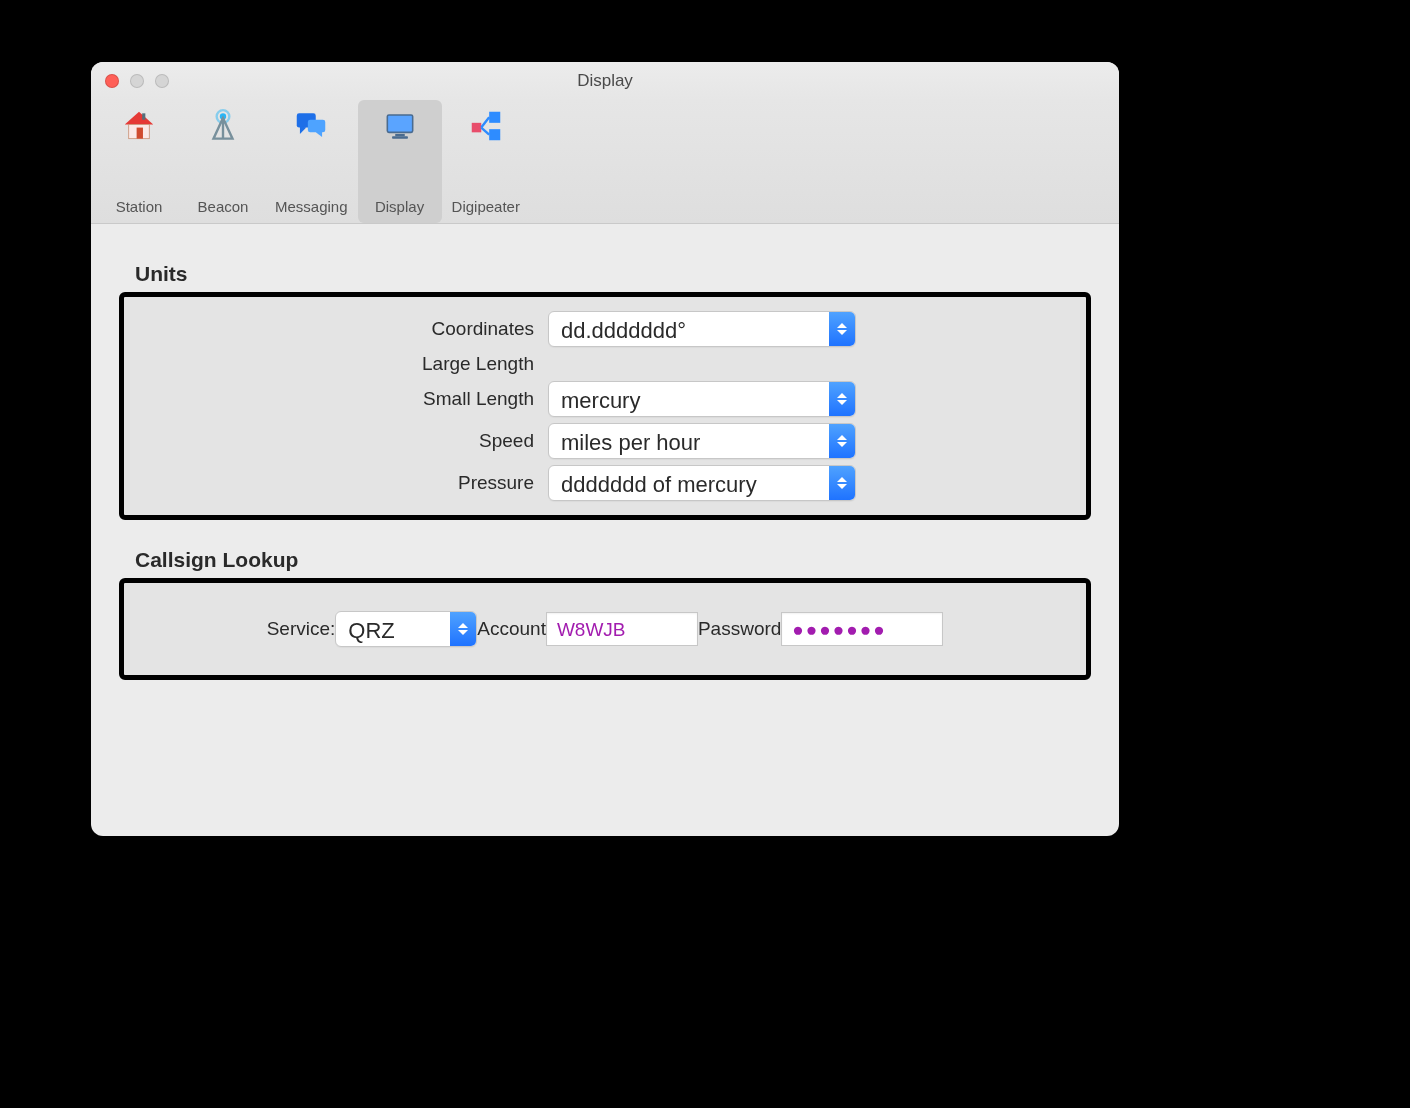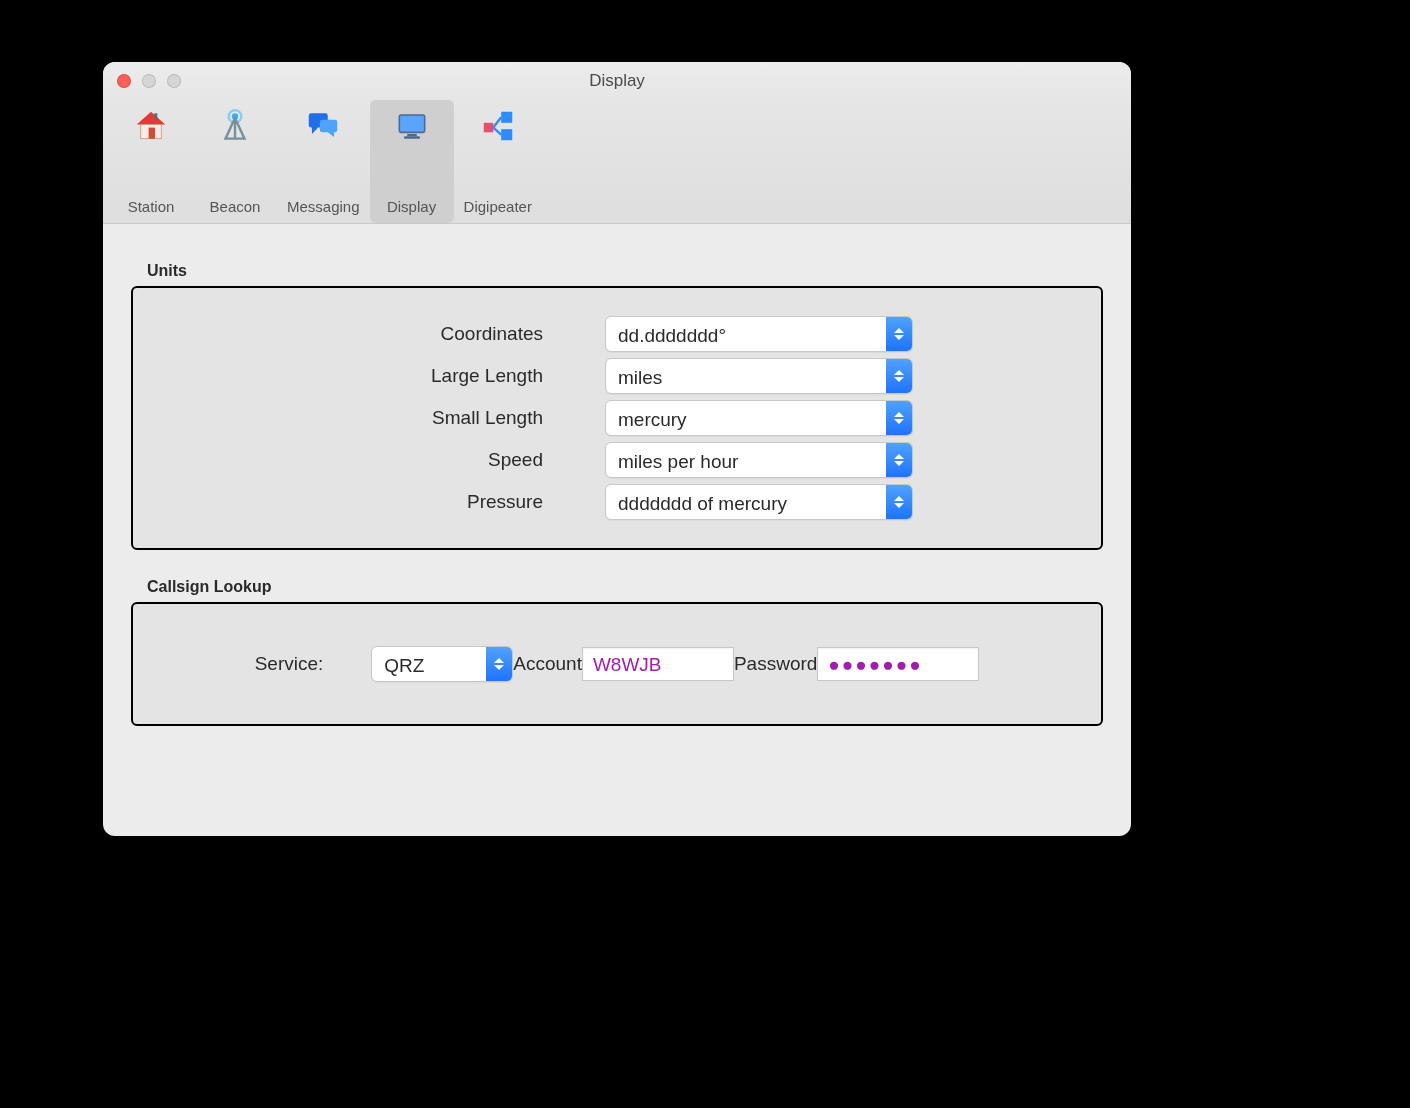--- a/index.html
+++ b/index.html
@@ -6,21 +6,21 @@
     margin: 0;
     padding: 0;
     background: #000;
     width: 1410px;
     height: 1108px;
     font-family: -apple-system, "Helvetica Neue", Arial, sans-serif;
     -webkit-font-smoothing: antialiased;
   }
   .window {
     position: absolute;
-    left: 103px;
+    left: 91px;
     top: 62px;
     width: 1028px;
     height: 774px;
     background: #ececec;
     border-radius: 12px;
     box-shadow: 0 30px 60px rgba(0,0,0,0.45), 0 0 0 1px rgba(0,0,0,0.08);
     overflow: hidden;
     display: flex;
     flex-direction: column;
   }
@@ -89,30 +89,30 @@
     background: #cfcfcf;
   }
 
   
   .content {
     flex: 1 1 auto;
     padding: 24px 28px;
     overflow: auto;
   }
   .section-title {
-    font-size: 16px;
+    font-size: 21px;
     font-weight: 700;
     color: #2a2a2a;
     margin: 14px 0 6px 16px;
   }
   .panel {
     background: #e4e4e4;
-    border: 2px solid #000000;
+    border: 5px solid #000000;
     border-radius: 6px;
-    padding: 22px 30px;
+    padding: 8px 30px;
   }
   .row {
     display: flex;
     align-items: center;
     gap: 14px;
     margin: 6px 0;
   }
   .row .label {
     width: 380px;
     text-align: right;
@@ -121,23 +121,22 @@
   }
   .mac-select {
     display: flex;
     align-items: stretch;
     height: 34px;
     border: 1px solid #c7c7c7;
     border-radius: 6px;
     overflow: hidden;
     background: #fff;
     box-shadow: 0 1px 1px rgba(0,0,0,0.04);
-    font-size: 19px;
+    font-size: 22px;
     cursor: default;
-    margin-left: 48px;
   }
   .mac-select .value {
     padding: 3px 12px 0 12px;
     min-width: 230px;
     color: #2a2a2a;
     display:flex; align-items:center;
   }
   .mac-select .arrows {
     width: 26px;
     background: linear-gradient(#4fa2ff,#1f73ff);
@@ -265,27 +264,20 @@
           <div class="value">dd.ddddddd°</div>
           <div class="arrows">
               <div class="up"></div>
               <div class="down"></div>
             </div>
         </div>
       </div>
 
       <div class="row">
         <div class="label">Large Length</div>
-        <div class="mac-select wide">
-          <div class="value">miles</div>
-          <div class="arrows">
-              <div class="up"></div>
-              <div class="down"></div>
-            </div>
-        </div>
       </div>
 
 
       <div class="row">
         <div class="label">Small Length</div>
         <div class="mac-select wide">
           <div class="value">mercury</div>
           <div class="arrows">
               <div class="up"></div>
               <div class="down"></div>

